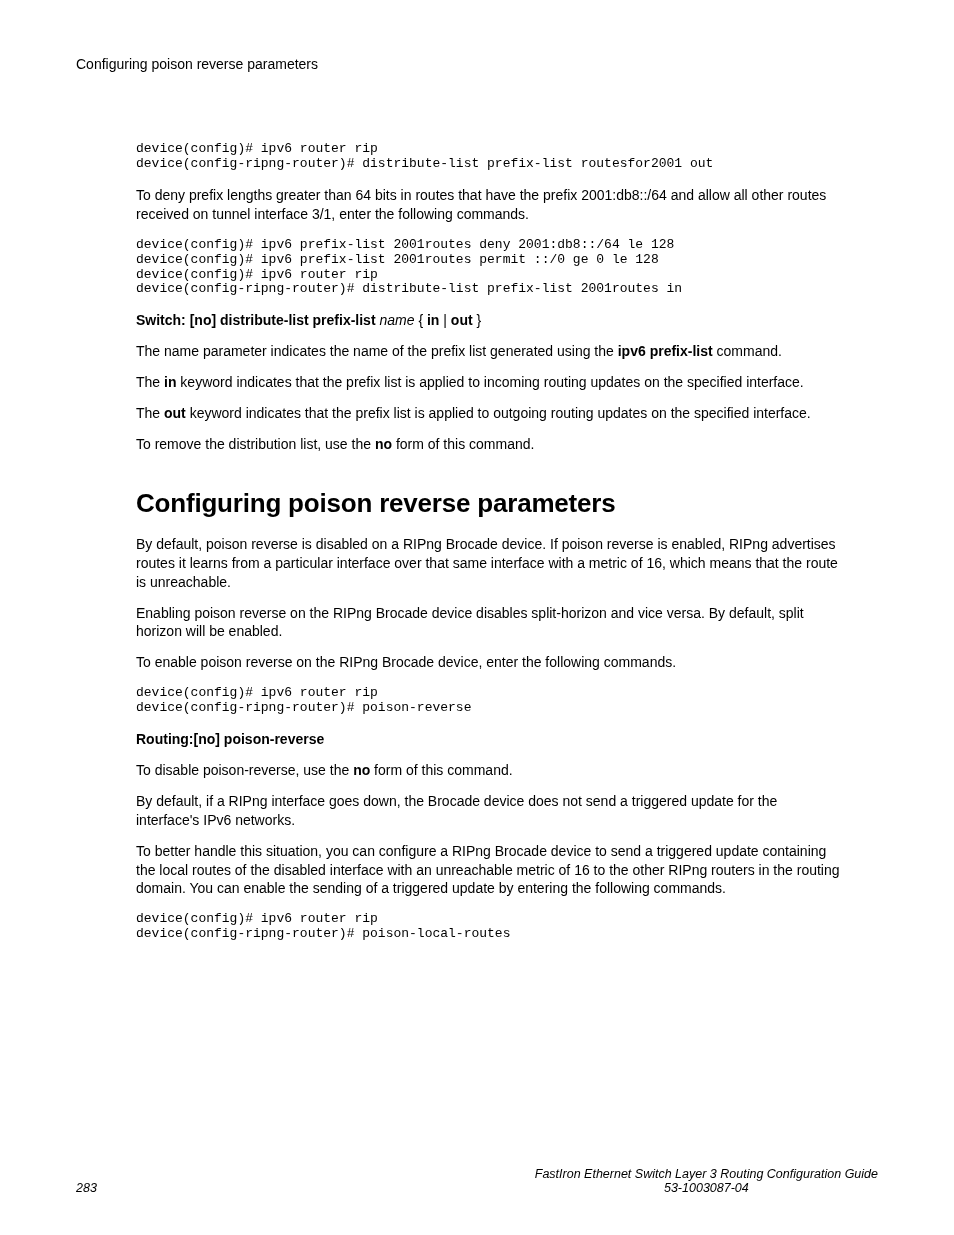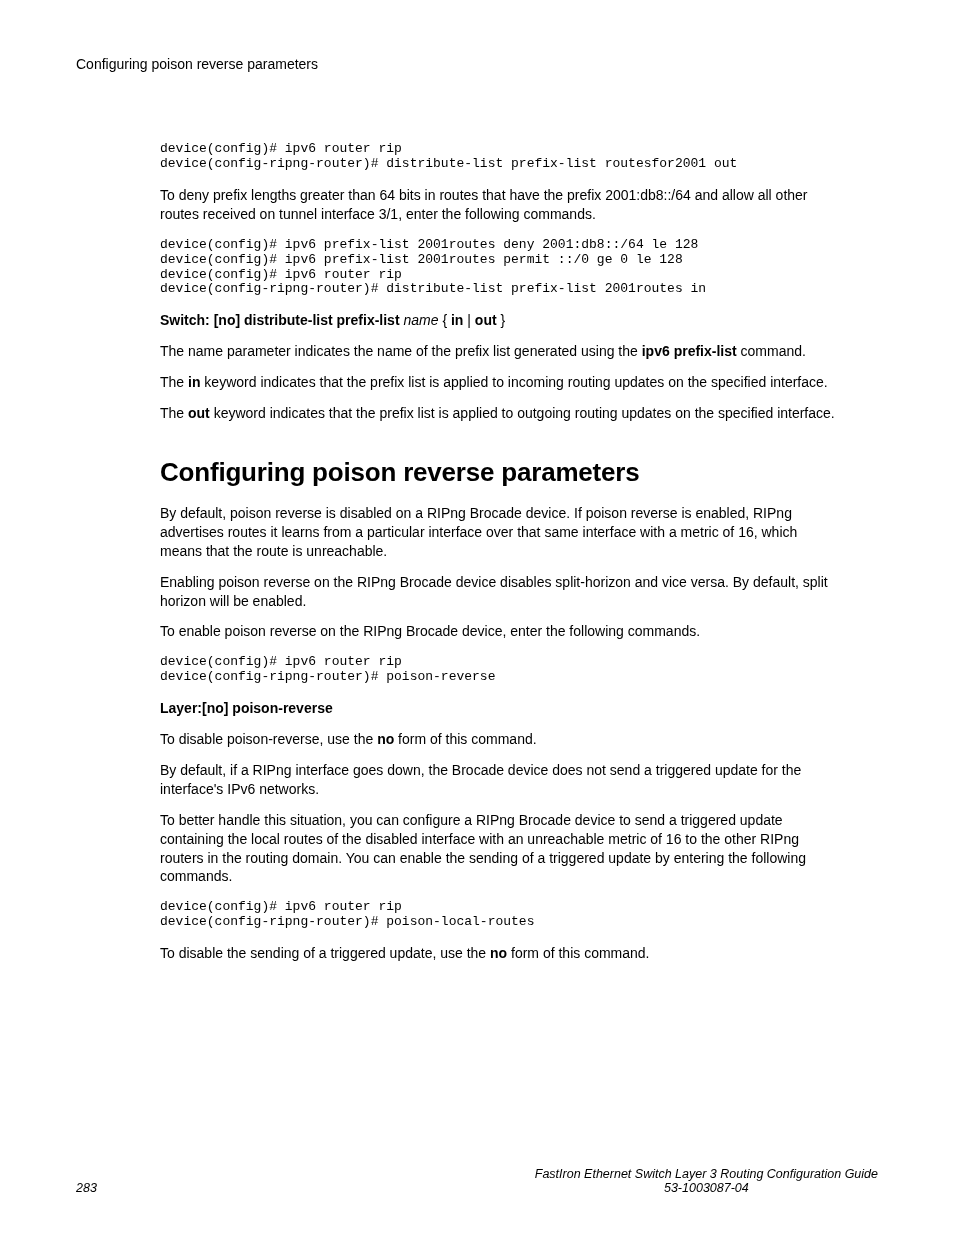--- a/index.html
+++ b/index.html
@@ -15,21 +15,21 @@
     padding: 56px 112px 40px 76px;
     box-sizing: border-box;
     min-height: 1235px;
     position: relative;
   }
   .running-header {
     font-size: 14px;
     margin-bottom: 70px;
   }
   .content {
-    margin-left: 84px;
+    margin-left: 60px;
   }
   pre.code {
     font-family: "Courier New", Courier, monospace;
     font-size: 13px;
     white-space: pre;
     margin: 14px 0;
     line-height: 1.15;
   }
   p {
     margin: 12px 0;
@@ -98,48 +98,48 @@
     </p>
 
     <p>
       <span>The </span><span class="bold">in</span><span> keyword indicates that the prefix list is applied to incoming routing updates on the specified interface.</span>
     </p>
 
     <p>
       <span>The </span><span class="bold">out</span><span> keyword indicates that the prefix list is applied to outgoing routing updates on the specified interface.</span>
     </p>
 
+    <p>
+      <span>To remove the distribution list, use the </span><span class="bold">no</span><span> form of this command.</span>
+    </p>
 
     <h2 class="section">Configuring poison reverse parameters</h2>
 
     <p>By default, poison reverse is disabled on a RIPng Brocade device. If poison reverse is enabled, RIPng advertises routes it learns from a particular interface over that same interface with a metric of 16, which means that the route is unreachable.</p>
     <p>Enabling poison reverse on the RIPng Brocade device disables split-horizon and vice versa. By default, split horizon will be enabled.</p>
     <p>To enable poison reverse on the RIPng Brocade device, enter the following commands.</p>
 
     <pre class="code">device(config)# ipv6 router rip
 device(config-ripng-router)# poison-reverse</pre>
 
     <p>
-      <span class="bold">Layer:[no] poison-reverse</span>
+      <span class="bold">Routing:[no] poison-reverse</span>
     </p>
 
     <p>
       <span>To disable poison-reverse, use the </span><span class="bold">no</span><span> form of this command.</span>
     </p>
 
     <p>By default, if a RIPng interface goes down, the Brocade device does not send a triggered update for the interface's IPv6 networks.</p>
     <p>To better handle this situation, you can configure a RIPng Brocade device to send a triggered update containing the local routes of the disabled interface with an unreachable metric of 16 to the other RIPng routers in the routing domain. You can enable the sending of a triggered update by entering the following commands.</p>
 
     <pre class="code">device(config)# ipv6 router rip
 device(config-ripng-router)# poison-local-routes</pre>
 
 
-    <p>
-      <span>To disable the sending of a triggered update, use the </span><span class="bold">no</span><span> form of this command.</span>
-    </p>
 
   </div>
 
   <div class="footer">
     <div>283</div>
     <div class="footer-right">
       <div>FastIron Ethernet Switch Layer 3 Routing Configuration Guide</div>
       <div>53-1003087-04</div>
     </div>
   </div>

